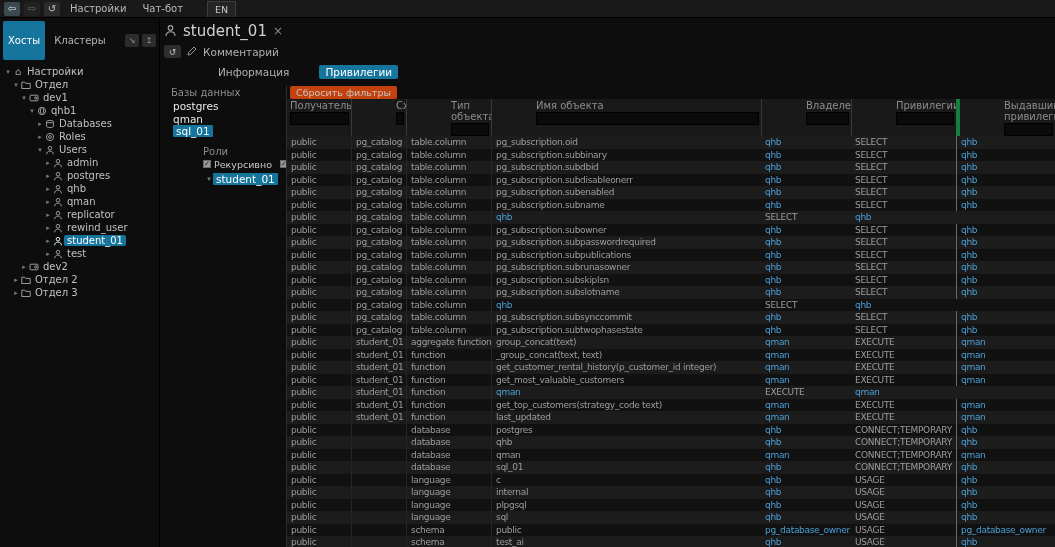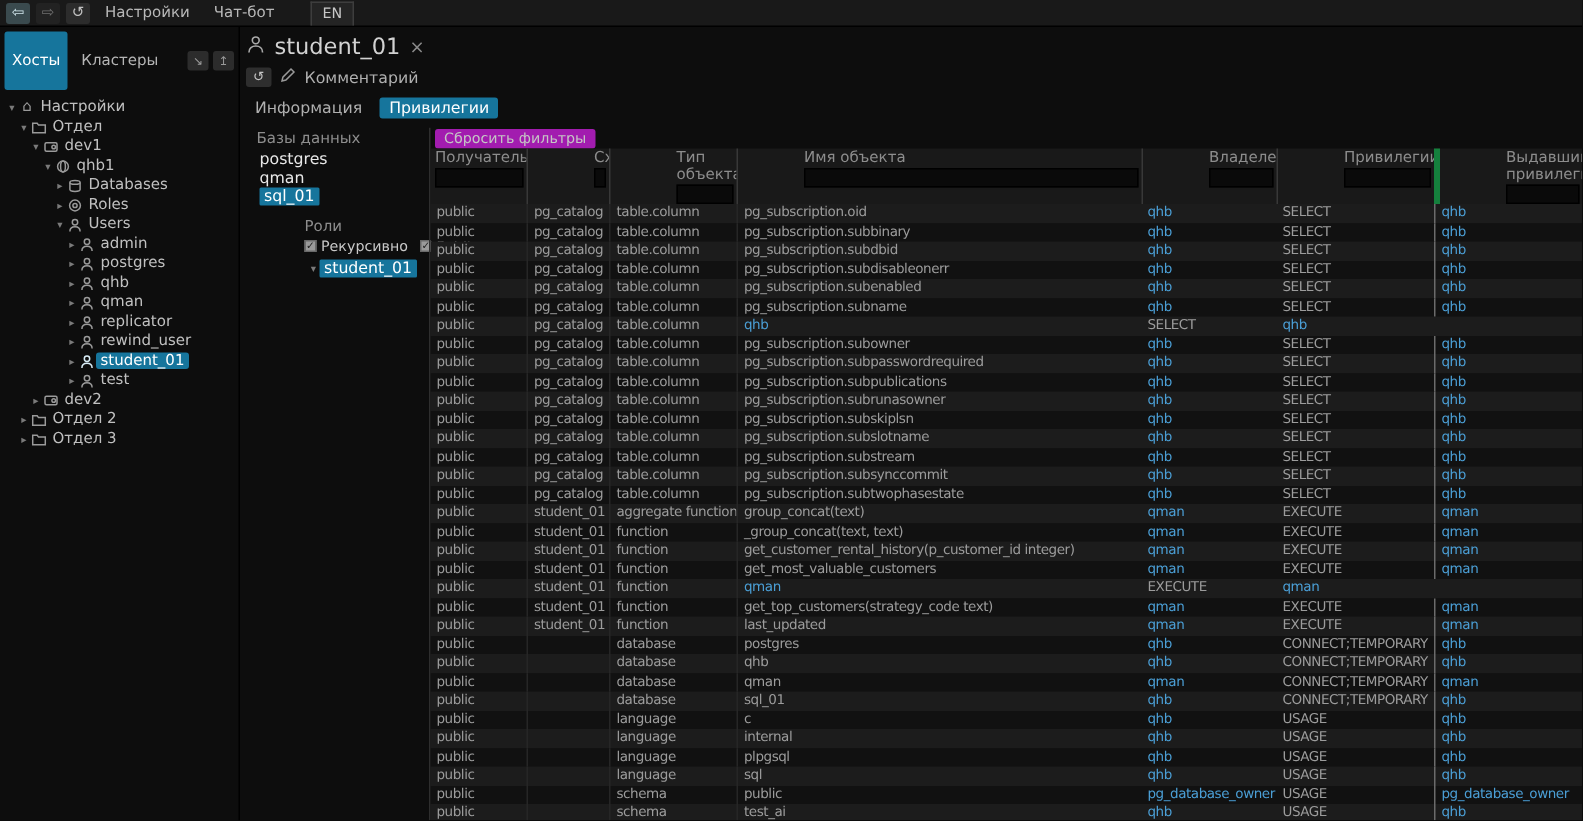--- a/index.html
+++ b/index.html
@@ -37,40 +37,40 @@
 
   
   .title-row{display:flex;align-items:center;gap:6px;height:20px;}
   .title-icon{color:#aaa;}
   .page-title{font-size:15px;color:#d2d2d2;}
   .tab-close{color:#8a8a8a;font-size:12px;}
   .comment-row{display:flex;align-items:center;gap:6px;height:17px;margin-top:2px;}
   .mini-box{width:17px;height:13px;background:#2e2e2e;border-radius:2px;color:#c5c5c5;font-size:9px;display:flex;align-items:center;justify-content:center;}
   .pencil{color:#999;}
   .comment-label{color:#b0b0b0;font-size:10.5px;}
-  .tabs-row{display:flex;align-items:center;gap:6px;margin-top:4px;height:16px;}
+  .tabs-row{display:flex;align-items:center;gap:24px;margin-top:4px;height:16px;margin-left:48px;}
   .page-tab{font-size:10.5px;color:#b0b0b0;padding:1px 6px;border-radius:2px;}
   .page-tab.active{background:var(--accent);color:#fff;}
 
   
   .priv-row{display:flex;flex:1;margin-top:5px;overflow:hidden;}
   .db-panel{width:122px;flex-shrink:0;padding:2px 4px 0 7px;}
   .panel-label{color:#8d8d8d;font-size:10px;margin-bottom:2px;}
   .db-item{height:12.5px;line-height:12px;font-size:10.5px;color:#e8e8e8;margin-left:2px;white-space:nowrap;}
   .db-item .sel{background:var(--accent);color:#fff;padding:0 3px;border-radius:1px;}
   .roles-block{margin-top:8px;margin-left:32px;}
   .cb-row{display:flex;align-items:center;gap:8px;margin:2px 0 3px 0;}
   .cb{display:flex;align-items:center;gap:3px;font-size:9.5px;color:#c8c8c8;}
   .cb-box{width:8px;height:8px;background:#9a9a9a;border:1px solid #6a6a6a;color:#222;font-size:7px;line-height:7px;display:flex;align-items:center;justify-content:center;}
   .role-item{display:flex;align-items:center;}
 
   
   .table-panel{flex:1;border-left:1px solid #2e2e2e;padding-left:0;display:flex;flex-direction:column;overflow:hidden;}
   .reset-row{height:15px;padding:1px 0 0 3px;}
-  .reset-btn{display:inline-block;background:#a21caf;color:#c5c5c5;font-size:9.5px;padding:1px 6px;border-radius:2px;border:none;font-family:inherit;}
+  .reset-btn{display:inline-block;background:#c2410c;color:#c5c5c5;font-size:9.5px;padding:1px 6px;border-radius:2px;border:none;font-family:inherit;}
   .grid{display:grid;grid-template-columns:64px 55px 85px 270px 90px 105px 1fr;}
   .thead{background:#191919;height:37px;}
   .th{display:flex;flex-direction:column;padding:1px 2px 0 3px;overflow:hidden;}
   .th-label{font-size:10px;line-height:11px;color:#8d8d8d;white-space:pre-line;}
   .f-input{height:13px;background:#0a0a0a;border:1px solid #000;margin-top:1px;width:100%;color:#ccc;font-size:9px;padding:0 2px;}
   .thead .th:nth-child(n+2){border-left:1px solid #383838;padding-left:44px;}
   .thead .th:nth-child(7){border-left:4px solid #15803d;}
   .tbody{flex:0 0 auto;}
   .trow{height:12.5px;}
   .trow:nth-child(odd){background:#1c1c1c;}
@@ -497,21 +497,20 @@
               <div class="td">table.column</div>
               <div class="td">pg_subscription.subslotname</div>
               <div class="td link">qhb</div>
               <div class="td">SELECT</div>
               <div class="td link">qhb</div>
             </div>
             <div class="grid trow">
               <div class="td">public</div>
               <div class="td">pg_catalog</div>
               <div class="td">table.column</div>
-              <div class="td">pg_subscription.substream</div>
               <div class="td link">qhb</div>
               <div class="td">SELECT</div>
               <div class="td link">qhb</div>
             </div>
             <div class="grid trow">
               <div class="td">public</div>
               <div class="td">pg_catalog</div>
               <div class="td">table.column</div>
               <div class="td">pg_subscription.subsynccommit</div>
               <div class="td link">qhb</div>

